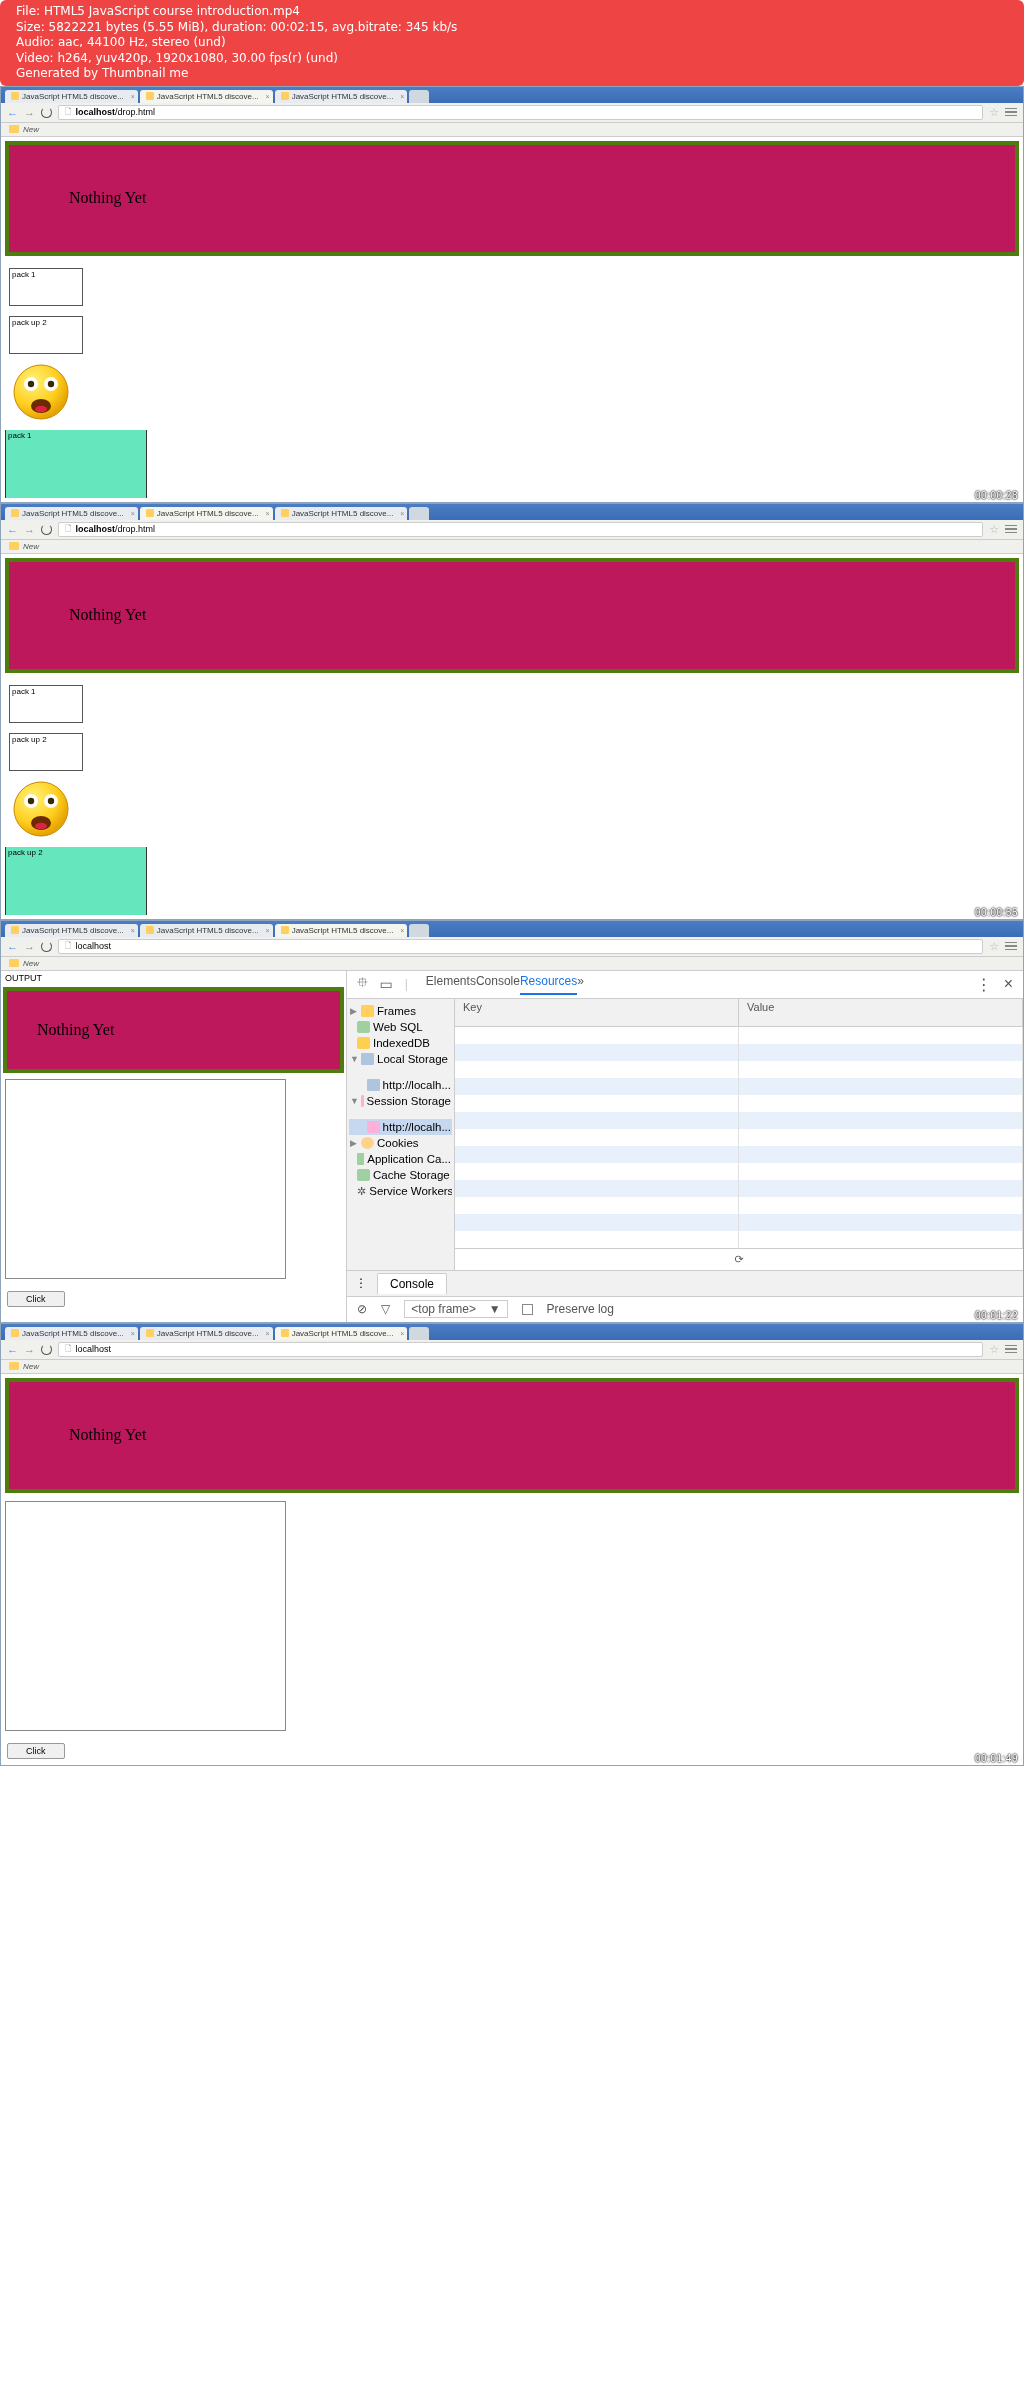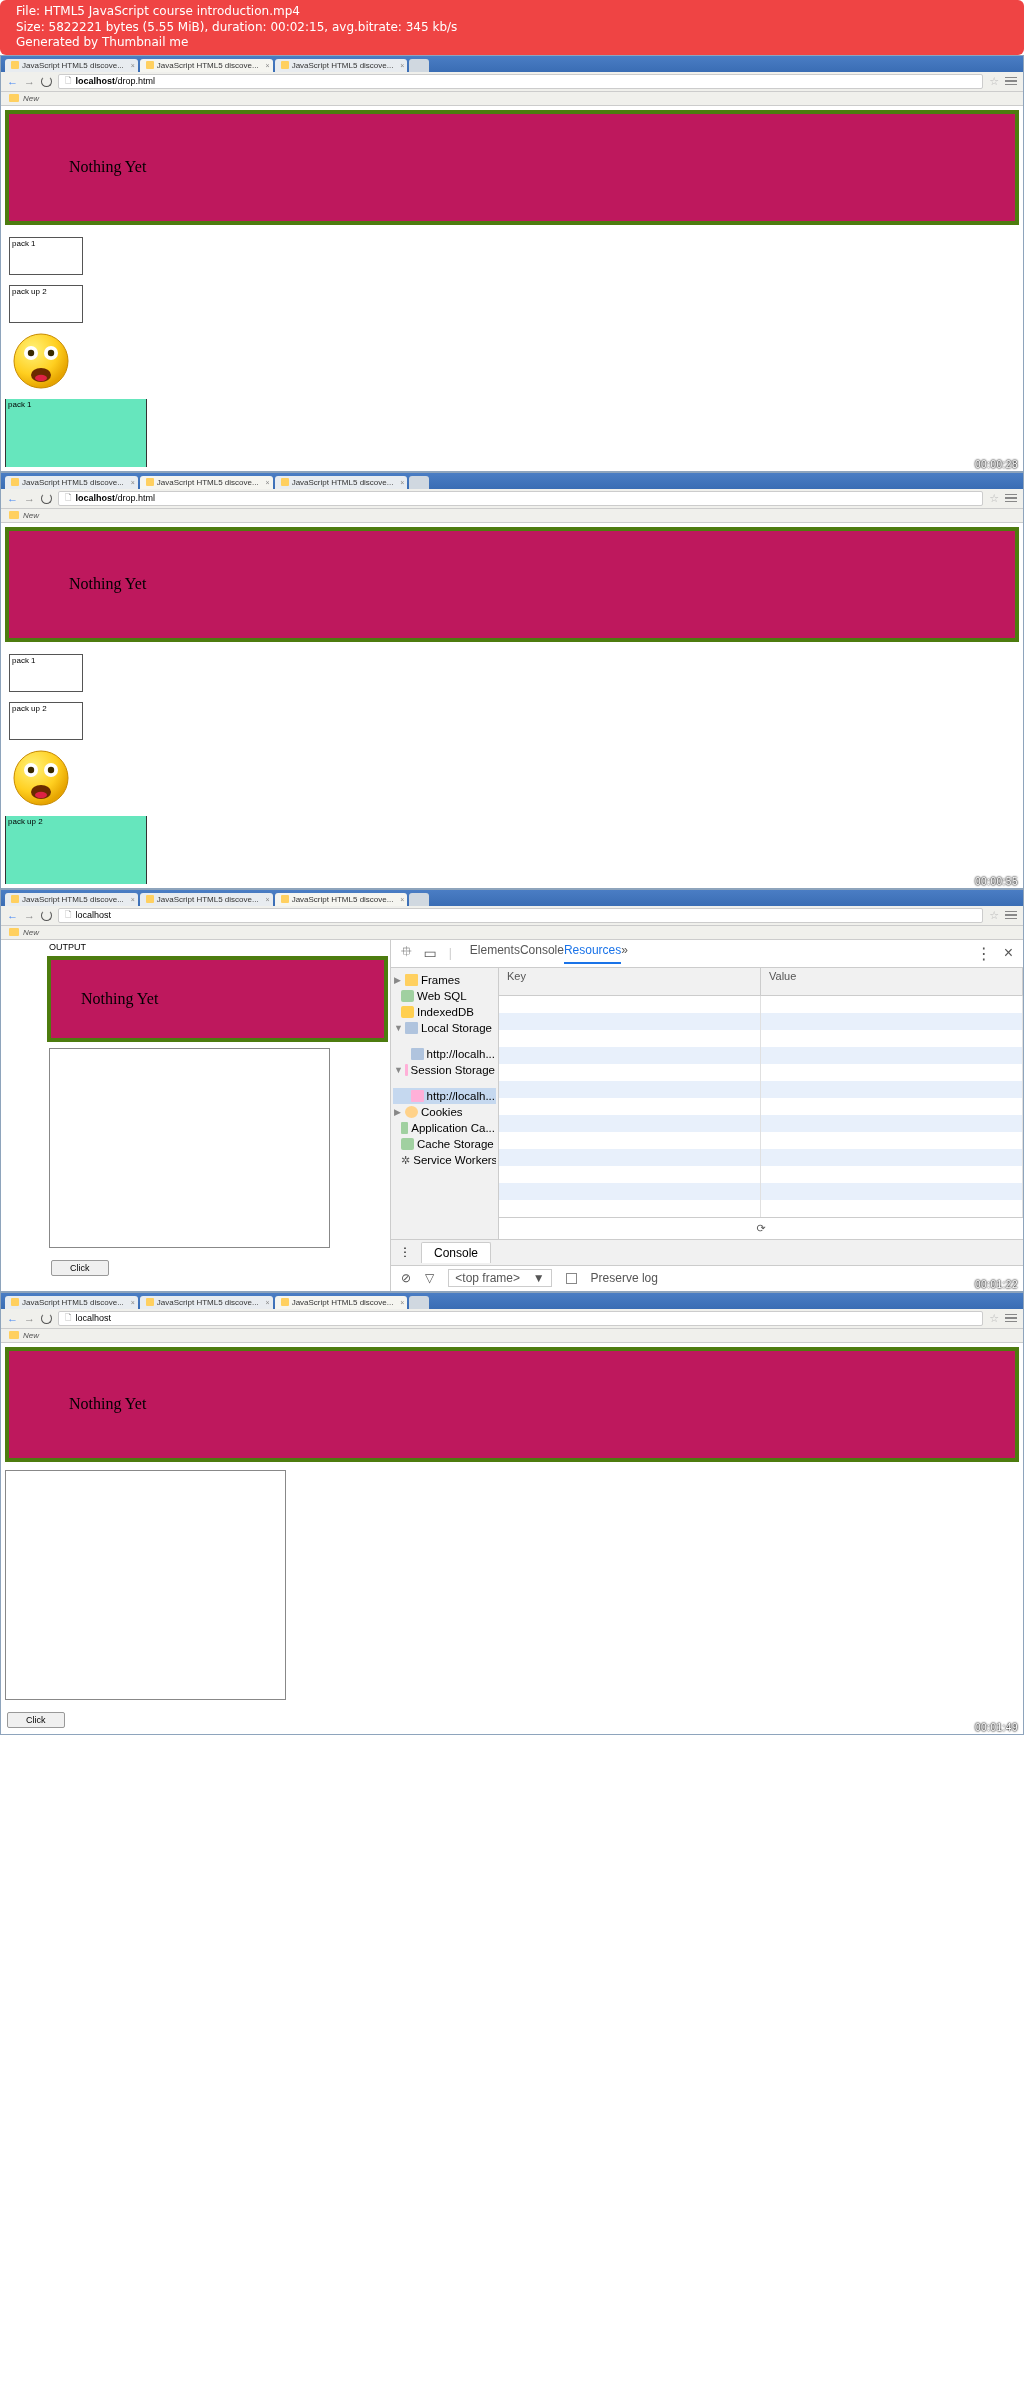--- a/index.html
+++ b/index.html
@@ -103,21 +103,21 @@
     margin: 4px; resize: none;
   }
   .output-label { font-size: 9px; padding: 2px 4px; }
   .click-btn {
     margin: 6px; padding: 2px 18px; font-size: 9px;
     background: #f0f0f0; border: 1px solid #999; border-radius: 2px;
   }
   
   
   .devtools-wrap { display: flex; }
-  .devtools-left { flex: 0 0 345px; margin-left: 44px; }
+  .devtools-left { flex: 0 0 345px; }
   .devtools {
     flex: 1; border-left: 1px solid #ccc; background: #fff;
     display: flex; flex-direction: column;
   }
   .dt-toolbar {
     height: 28px; border-bottom: 1px solid #ccc; display: flex;
     align-items: center; padding: 0 10px; gap: 12px; font-size: 12px;
   }
   .dt-icon { color: #5a5a5a; font-size: 14px; }
   .dt-tabs { display: flex; margin-left: 6px; color: #555; }
@@ -179,20 +179,22 @@
   .checkbox-box { width:11px; height:11px; border:1px solid #888; display:inline-block; }
   
   .frame-holder { position: relative; }
 </style>
 </head>
 <body>
 
 <div class="info-header">
   <div>File: HTML5 JavaScript course introduction.mp4</div>
   <div>Size: 5822221 bytes (5.55 MiB), duration: 00:02:15, avg.bitrate: 345 kb/s</div>
+  <div>Audio: aac, 44100 Hz, stereo (und)</div>
+  <div>Video: h264, yuv420p, 1920x1080, 30.00 fps(r) (und)</div>
   <div>Generated by Thumbnail me</div>
 </div>
 
 <div class="frame-holder">
   <div class="browser-frame">
     <div class="tab-strip">
       <div class="tab">
           <span class="favicon"></span>
           <span>JavaScript HTML5 discove...</span>
           <span class="close-x">×</span>

